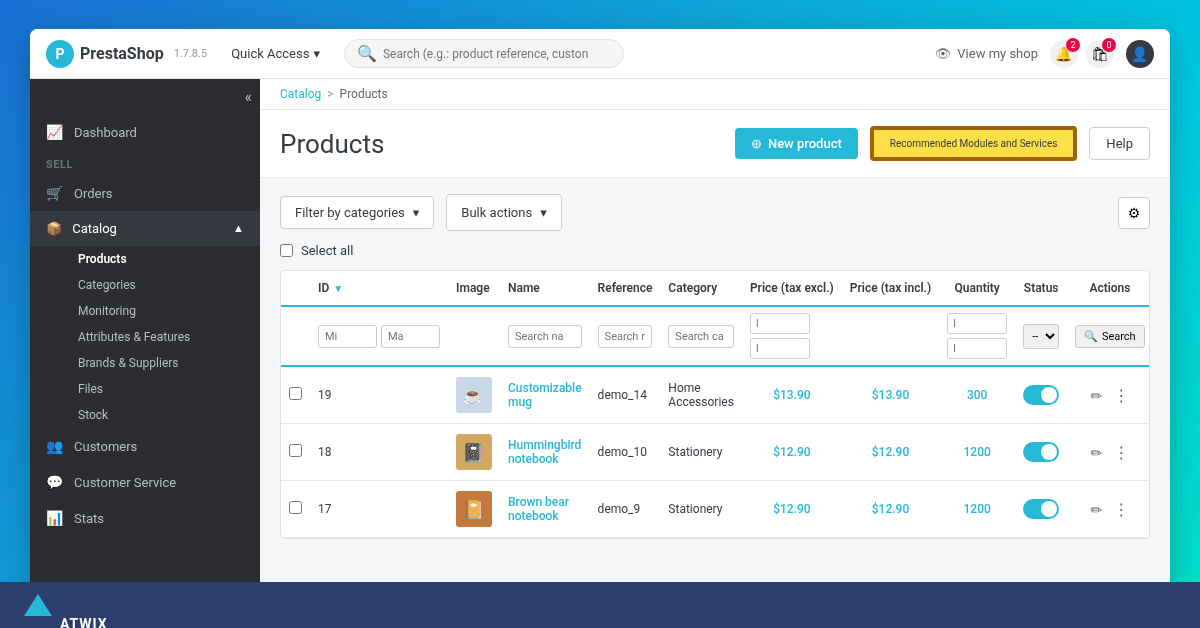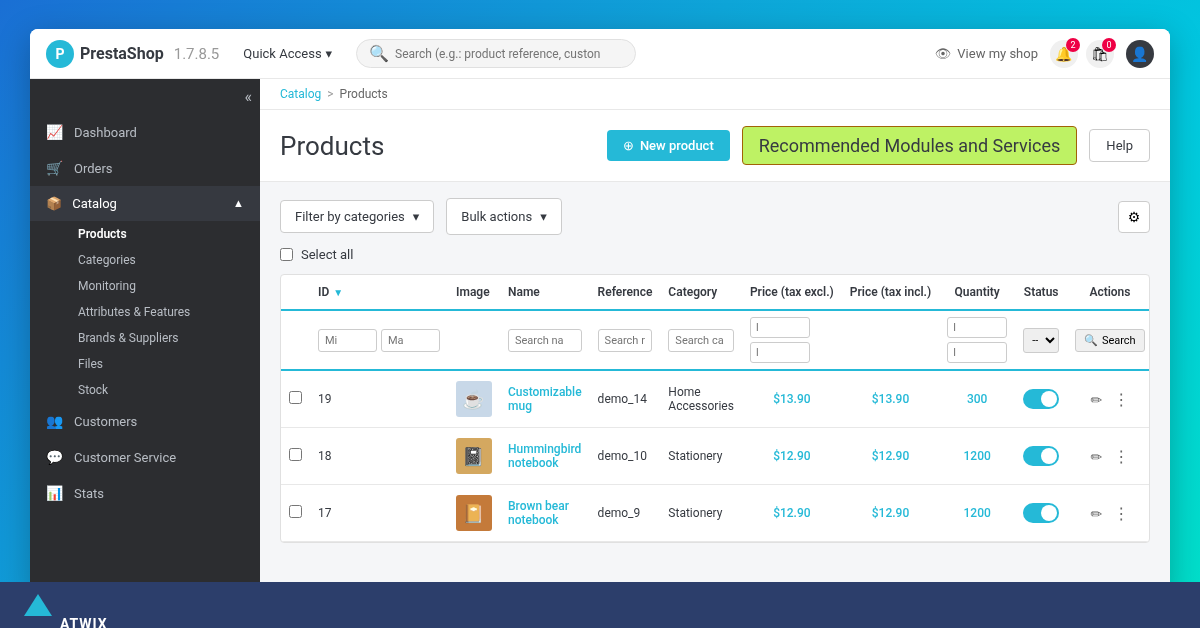--- a/index.html
+++ b/index.html
@@ -2,21 +2,21 @@
 <html><head>
   <meta charset="utf-8">
   <style>
     * { box-sizing: border-box; margin: 0; padding: 0; font-family: -apple-system, BlinkMacSystemFont, 'Segoe UI', Roboto, sans-serif; }
     body { background: linear-gradient(135deg, #1a6fd4 0%, #0ea5d8 40%, #00c8e0 70%, #00e0c8 100%); width: 1200px; height: 628px; overflow: hidden; display: flex; align-items: center; justify-content: center; }
     .browser-window { width: 1140px; height: 570px; background: #fff; border-radius: 8px; box-shadow: 0 8px 32px rgba(0,0,0,0.25); overflow: hidden; display: flex; flex-direction: column; }
     .top-bar { height: 50px; background: #fff; border-bottom: 1px solid #e8e8e8; display: flex; align-items: center; padding: 0 16px; gap: 16px; flex-shrink: 0; }
     .logo-area { display: flex; align-items: center; gap: 6px; }
     .logo-icon { width: 28px; height: 28px; background: #25b9d7; border-radius: 50%; display: flex; align-items: center; justify-content: center; color: white; font-size: 14px; font-weight: bold; }
     .logo-text { color: #363a41; font-size: 16px; font-weight: 700; }
-    .logo-version { color: #999; font-size: 15px; margin-left: 4px; }
+    .logo-version { color: #999; font-size: 11px; margin-left: 4px; }
     .quick-access { display: flex; align-items: center; gap: 4px; color: #363a41; font-size: 13px; cursor: pointer; padding: 4px 8px; border-radius: 4px; }
     .top-search { flex: 1; max-width: 280px; display: flex; align-items: center; background: #f5f5f5; border: 1px solid #e0e0e0; border-radius: 20px; padding: 4px 12px; gap: 6px; }
     .top-search input { border: none; background: transparent; outline: none; font-size: 12px; color: #666; width: 100%; }
     .top-right { margin-left: auto; display: flex; align-items: center; gap: 12px; }
     .view-shop { display: flex; align-items: center; gap: 6px; color: #666; font-size: 13px; cursor: pointer; }
     .notification-icons { display: flex; gap: 8px; }
     .notif-btn { width: 28px; height: 28px; border-radius: 50%; background: #f0f0f0; display: flex; align-items: center; justify-content: center; cursor: pointer; position: relative; font-size: 14px; }
     .notif-badge { position: absolute; top: -2px; right: -2px; background: #e04; color: white; border-radius: 50%; width: 14px; height: 14px; font-size: 9px; display: flex; align-items: center; justify-content: center; }
     .user-avatar { width: 28px; height: 28px; border-radius: 50%; background: #363a41; display: flex; align-items: center; justify-content: center; color: white; font-size: 14px; cursor: pointer; }
     .main-layout { display: flex; flex: 1; overflow: hidden; }
@@ -30,21 +30,21 @@
     .sidebar-sub-item { padding: 6px 16px; font-size: 12px; color: #b8bdc4; cursor: pointer; }
     .sidebar-sub-item.active-sub { color: #fff; font-weight: 600; }
     .chevron { margin-left: auto; font-size: 11px; }
     .content-area { flex: 1; background: #f5f6f8; overflow-y: auto; }
     .breadcrumb { background: #fff; padding: 8px 20px; font-size: 12px; color: #666; border-bottom: 1px solid #e8e8e8; display: flex; align-items: center; gap: 6px; }
     .breadcrumb-link { color: #25b9d7; cursor: pointer; }
     .breadcrumb-sep { color: #999; }
     .content-header { background: #fff; padding: 16px 20px; border-bottom: 1px solid #e8e8e8; display: flex; align-items: center; gap: 12px; }
     .page-title-text { font-size: 26px; font-weight: 400; color: #363a41; flex: 1; }
     .btn-new-product { background: #25b9d7; color: white; border: none; padding: 8px 16px; border-radius: 4px; font-size: 13px; cursor: pointer; display: flex; align-items: center; gap: 6px; font-weight: 500; }
-    .btn-recommended { background: #bef264; color: #363a41; border: 1px solid #a16207; padding: 8px 16px; border-radius: 4px; font-size: 18px; cursor: pointer; }
+    .btn-recommended { background: #fde047; color: #363a41; border: 4px solid #a16207; padding: 8px 16px; border-radius: 4px; font-size: 10px; cursor: pointer; }
     .btn-help { background: white; color: #363a41; border: 1px solid #ccc; padding: 8px 16px; border-radius: 4px; font-size: 13px; cursor: pointer; }
     .content-body { padding: 16px 20px; }
     .toolbar-row { display: flex; align-items: center; gap: 12px; margin-bottom: 12px; }
     .filter-btn { display: flex; align-items: center; gap: 8px; background: white; border: 1px solid #ccc; padding: 8px 14px; border-radius: 4px; font-size: 13px; cursor: pointer; color: #363a41; }
     .bulk-actions-btn { display: flex; align-items: center; gap: 8px; background: white; border: 1px solid #ccc; padding: 10px 14px; border-radius: 4px; font-size: 13px; cursor: pointer; color: #363a41; }
     .settings-btn { margin-left: auto; width: 32px; height: 32px; background: white; border: 1px solid #ccc; border-radius: 4px; display: flex; align-items: center; justify-content: center; cursor: pointer; font-size: 14px; }
     .select-all-row { display: flex; align-items: center; gap: 8px; margin-bottom: 12px; font-size: 13px; color: #363a41; }
     .table-wrapper { background: white; border: 1px solid #e0e0e0; border-radius: 4px; overflow: hidden; }
     table { width: 100%; border-collapse: collapse; font-size: 12px; }
     thead tr { border-bottom: 2px solid #25b9d7; }
@@ -122,20 +122,21 @@
     <div class="sidebar">
       <div class="sidebar-collapse">
         <button class="collapse-btn">«</button>
       </div>
 
       <div class="sidebar-item">
         <span class="icon">📈</span>
         <span>Dashboard</span>
       </div>
 
+      <div class="sidebar-section-label">SELL</div>
 
       <div class="sidebar-item">
         <span class="icon">🛒</span>
         <span>Orders</span>
       </div>
 
       <div class="sidebar-catalog-item">
         <span class="icon">📦</span>
         <span>Catalog</span>
         <span class="chevron">▲</span>

